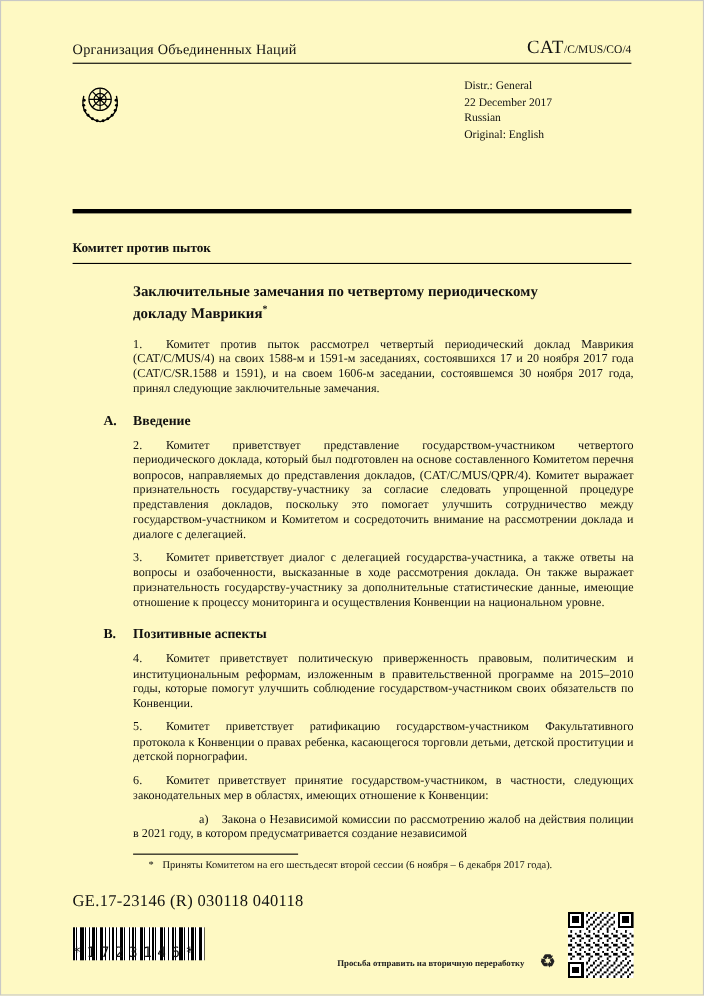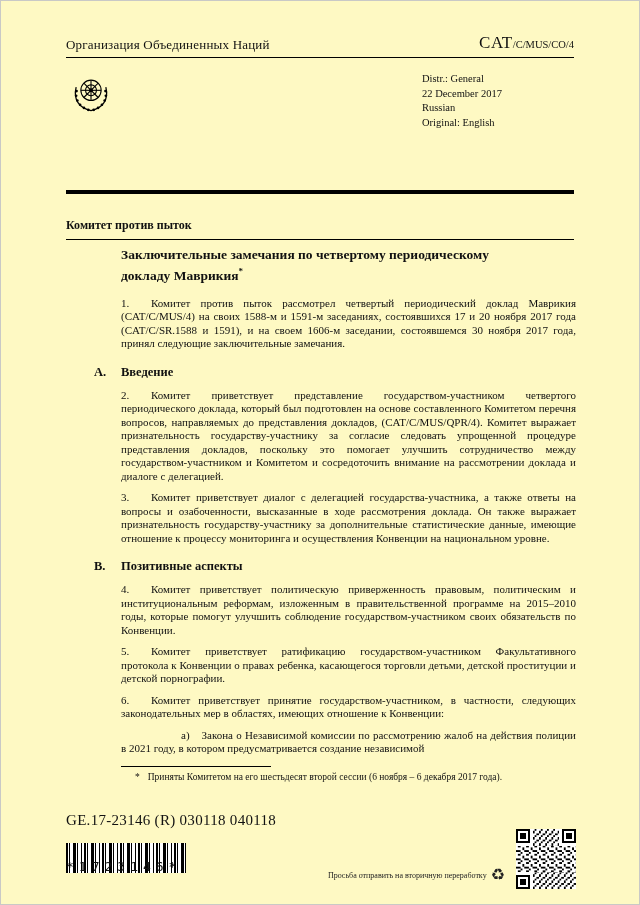--- a/index.html
+++ b/index.html
@@ -18,21 +18,21 @@
   .symbol .big { font-size:17px; letter-spacing:.5px; }
   
   .masthead { display:flex; padding-top:10px; min-height:132px; }
   .emblem-box { width:58px; flex:0 0 58px; padding-top:2px; }
   .treaty-title { width:268px; font-weight:bold; font-size:15px; line-height:19px; margin-left:8px; }
   .distr-block { margin-left:auto; width:152px; font-size:10.5px; line-height:14.5px; padding-top:4px; }
   .black-bar { height:4px; background:#000; }
   .committee { font-weight:bold; font-size:12px; margin-top:24px; padding-bottom:6px;
                border-bottom:1px solid #000; }
   
-  .doc-body { margin-left:55px; margin-top:6px; width:455px; }
+  .doc-body { margin-left:55px; margin-top:16px; width:455px; }
   .doc-title { font-weight:bold; font-size:13.5px; line-height:17px; margin-bottom:13px; width:420px; }
   .doc-title sup { font-size:9px; }
   .para { font-size:11px; line-height:13.5px; text-align:justify; margin-bottom:8px; }
   .pnum { display:inline-block; width:30px; }
   .section-head { display:flex; font-weight:bold; font-size:12.5px;
                   margin:14px 0 9px -27px; }
   .sec-letter { width:27px; flex:0 0 27px; }
   .sub-para { text-indent:30px; }
   .sub-label { display:inline-block; min-width:16px; margin-right:12px; }
   
@@ -43,21 +43,21 @@
   
   .ge-number { position:absolute; left:65px; top:811px; font-size:15px; letter-spacing:.3px; }
   .barcode { position:absolute; left:65px; top:842px; width:120px; height:30px;
              background:repeating-linear-gradient(90deg,
                #000 0 2px, #fff 2px 3px, #000 3px 4px, #fff 4px 7px,
                #000 7px 10px, #fff 10px 11px, #000 11px 12px, #fff 12px 15px,
                #000 15px 16px, #fff 16px 18px); }
   .barcode-text { position:absolute; left:65px; top:858px; font-size:13px; letter-spacing:5px;
                   font-family:"DejaVu Sans Mono", monospace; }
   .recycle { position:absolute; right:134px; bottom:21px; font-size:8px;
-             display:flex; align-items:center; gap:4px; color:#222; }
+             display:flex; align-items:center; gap:14px; color:#222;font-weight:bold; }
   .recycle-symbol { font-size:16px; line-height:1; }
   .qr-box { position:absolute; right:63px; bottom:15px; width:60px; height:60px; }
 </style>
 </head>
 <body>
 
 <div class="page">
 
   <div class="org-row">
     <span class="org-name">Организация Объединенных Наций</span>

